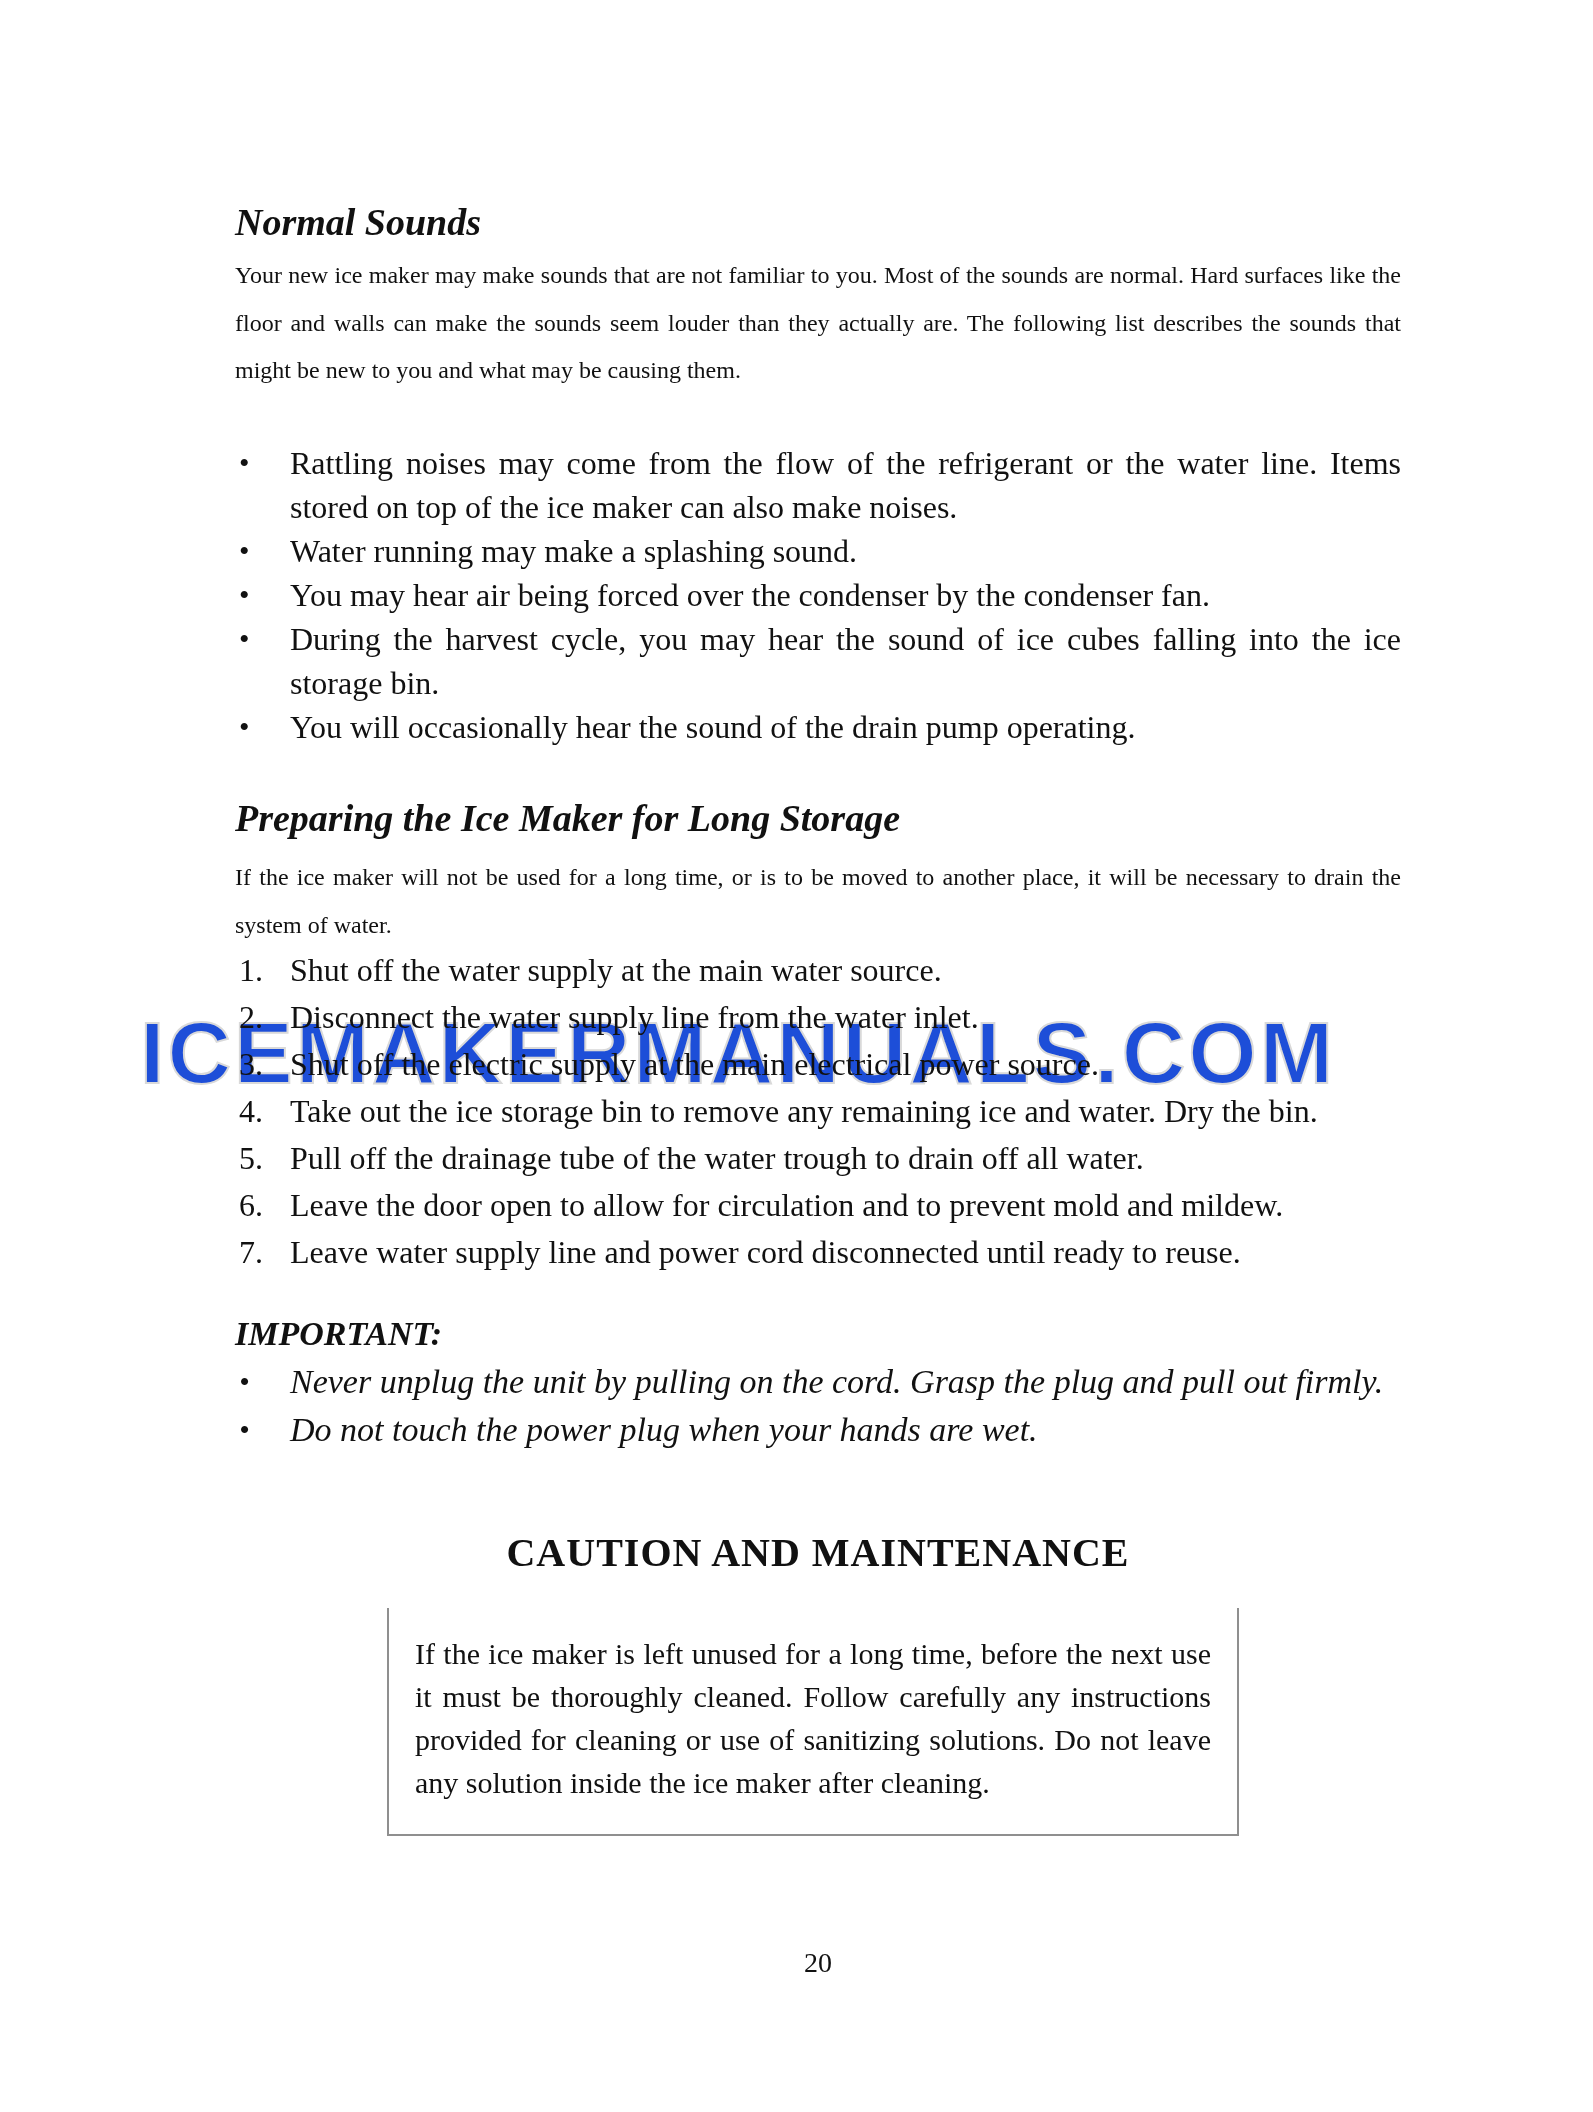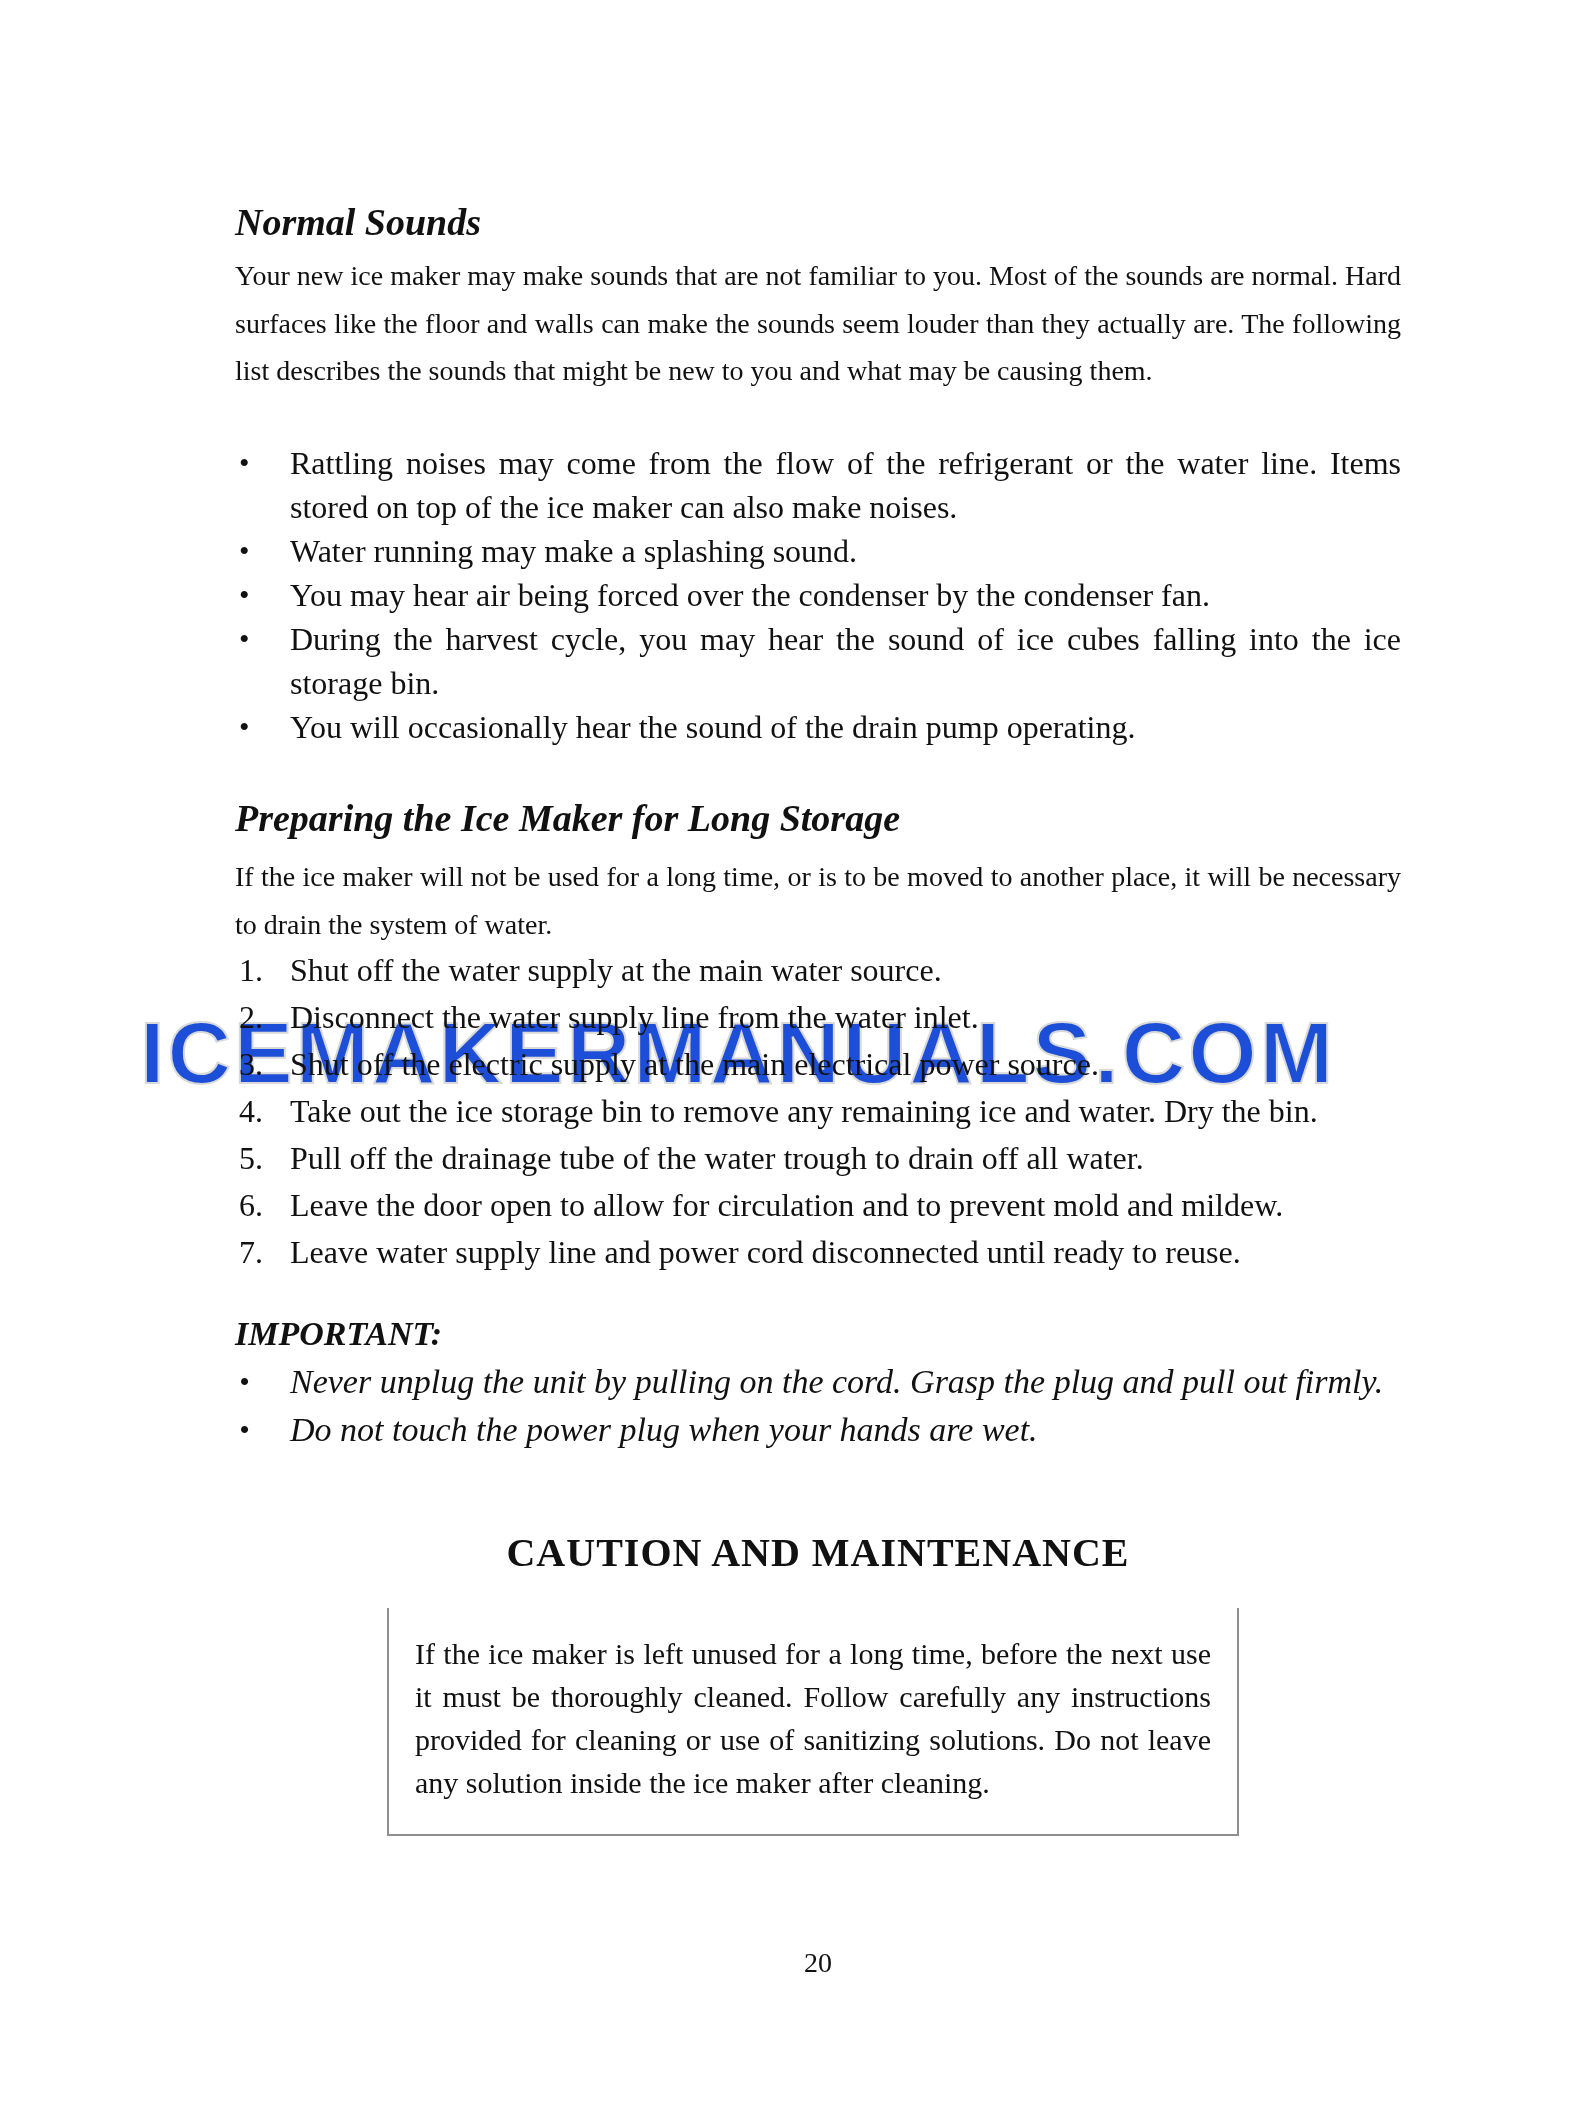--- a/index.html
+++ b/index.html
@@ -31,21 +31,21 @@
     font-weight:bold;font-style:italic;
     font-size:38px;line-height:48px;margin:0;
   }
   .h-center{
     font-weight:bold;
     font-size:40px;line-height:50px;margin:0;
     text-align:center;letter-spacing:1px;
   }
   
   .para{
-    font-size:28px;margin:0;
+    font-size:24px;margin:0;
     text-align:justify;
   }
   .para.lh-47{line-height:47.5px;}
   .para.lh-48{line-height:48px;}
   
   .blist{list-style:none;margin:0;padding:0;font-size:32px;}
   .blist li{
     position:relative;
     padding-left:55px;
     text-align:justify;

